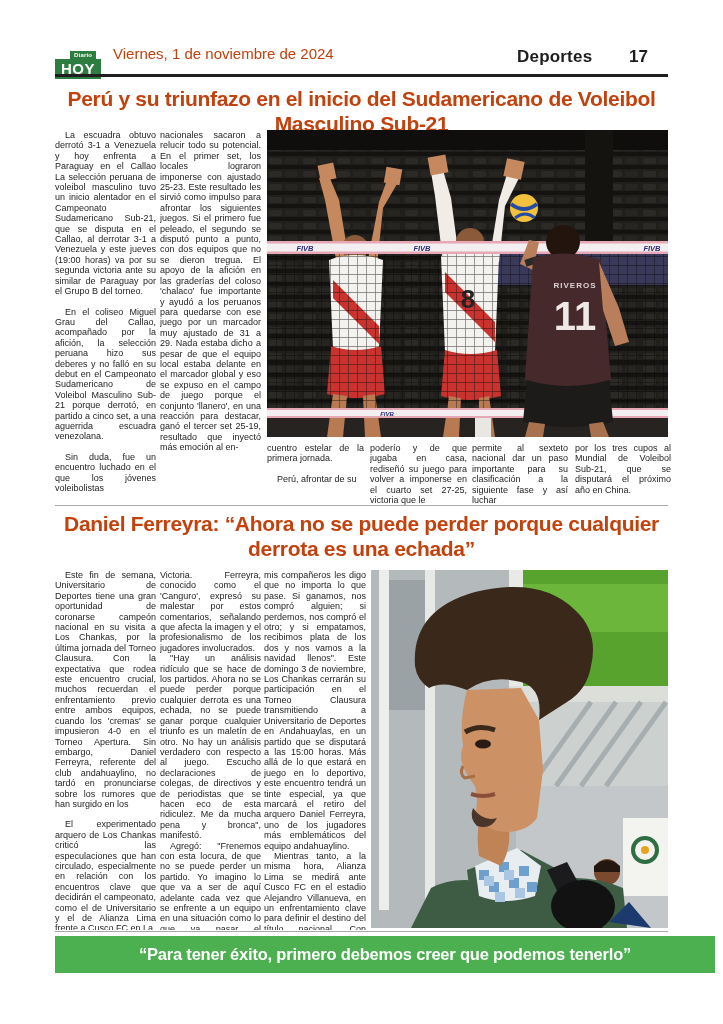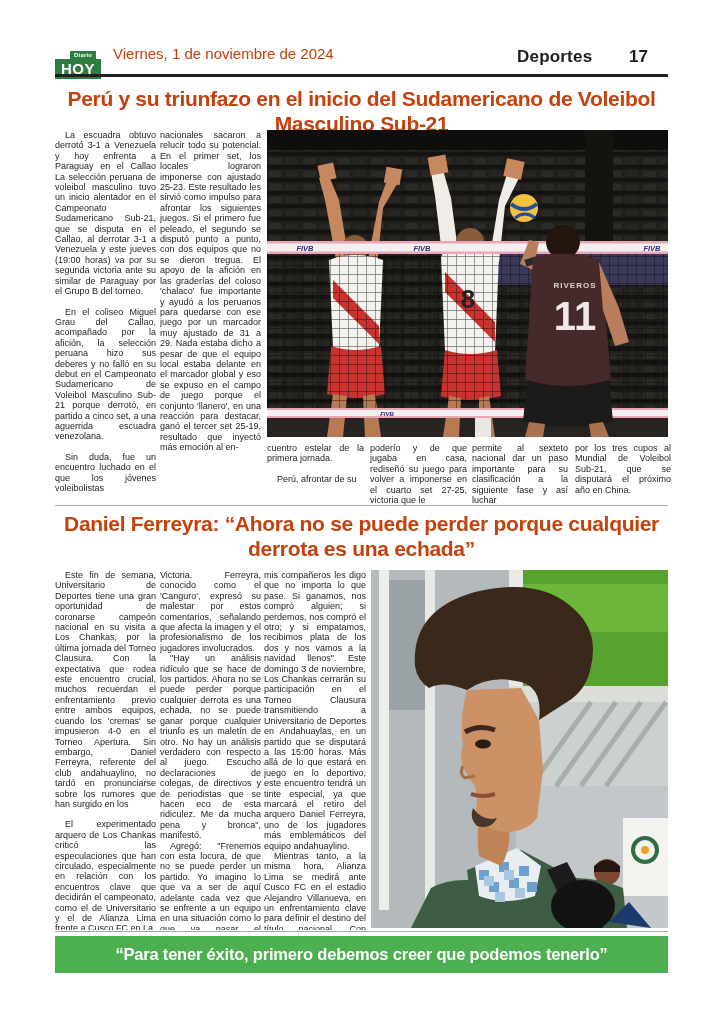--- a/index.html
+++ b/index.html
@@ -47,21 +47,21 @@
   .a2c2{left:160px;width:101px;}
   .a2c3{left:264px;width:102px;}
 
   
   .photo1{position:absolute;left:267px;top:130px;width:401px;height:307px;}
   .photo2{position:absolute;left:371px;top:570px;width:297px;height:358px;}
   .photo1 svg,.photo2 svg{display:block;width:100%;height:100%;}
   svg text{font-family:"Liberation Sans", sans-serif;}
 
   
-  .quote-banner{position:absolute;left:55px;top:936px;width:613px;height:37px;background:#4caf50;
+  .quote-banner{position:absolute;left:55px;top:936px;width:660px;height:37px;background:#4caf50;
                 color:#ffffff;font-weight:bold;font-size:16.5px;text-align:center;line-height:37px;
                 letter-spacing:-0.2px;}
 </style>
 </head>
 <body>
 
 <div class="page">
 
   <div>
     <div class="logo">

